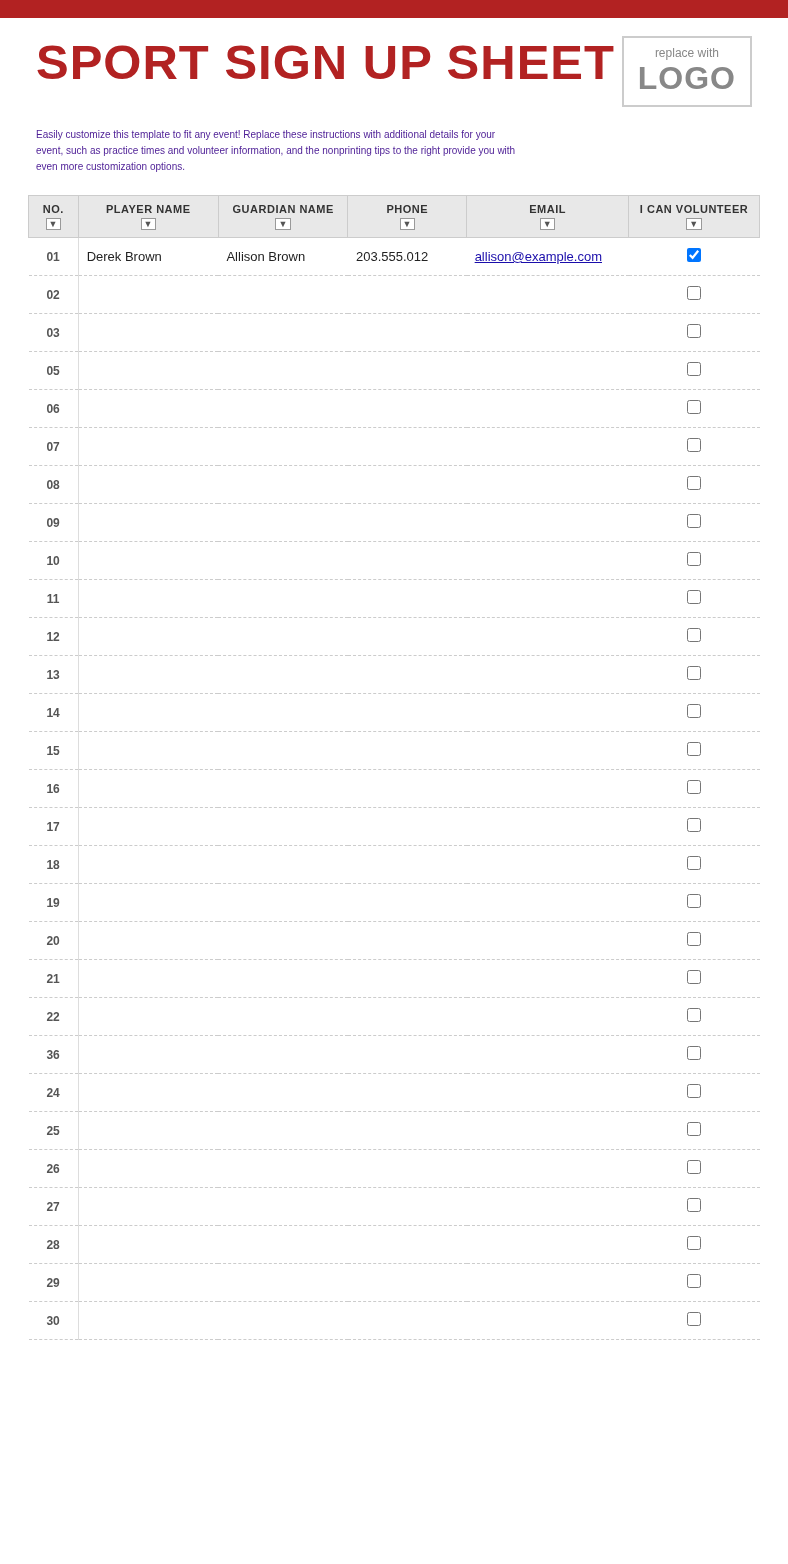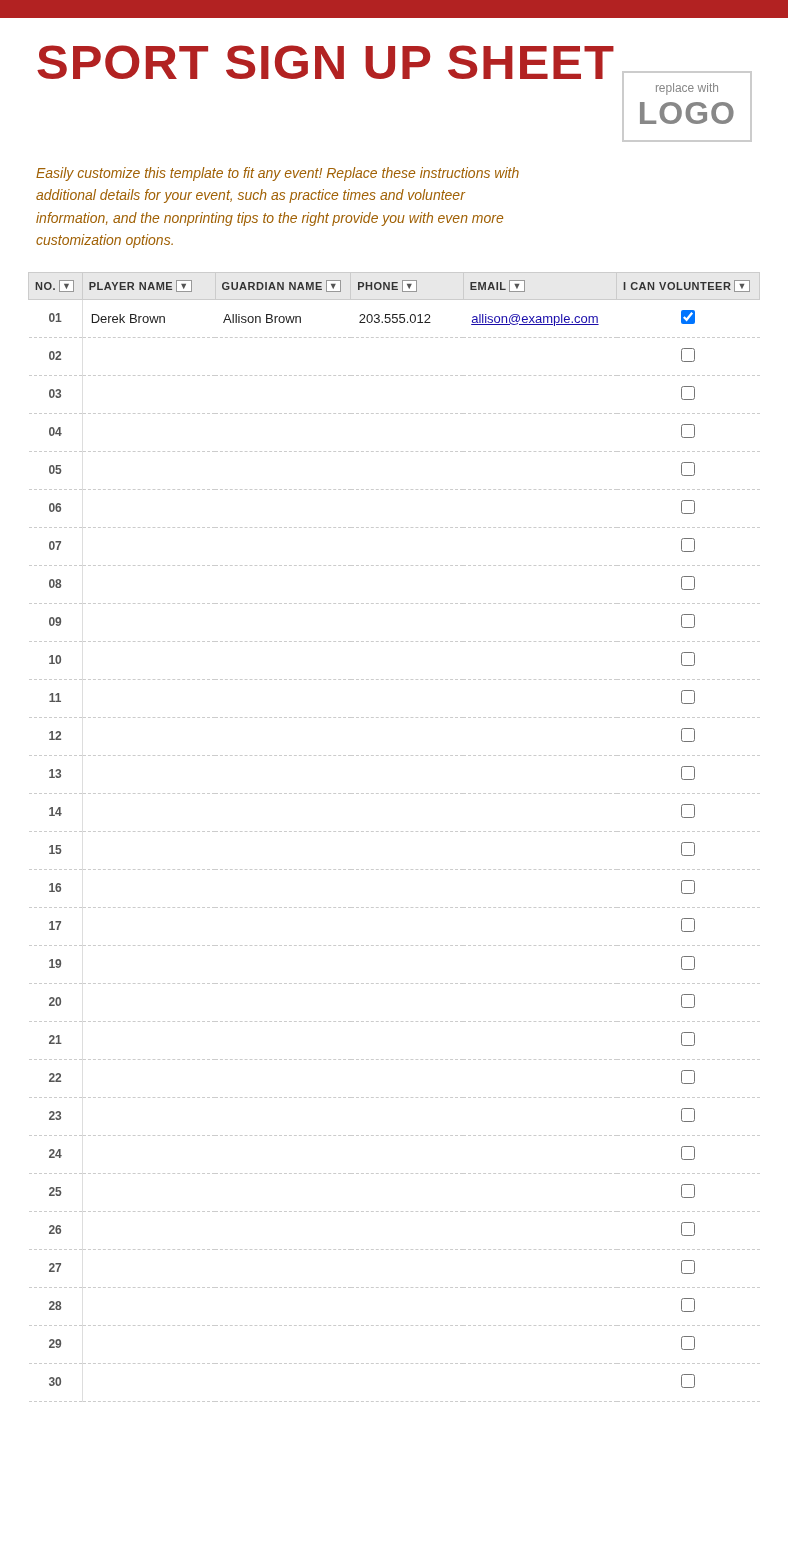--- a/index.html
+++ b/index.html
@@ -31,39 +31,37 @@
     .logo-box {
       border: 2px solid #ccc;
       padding: 8px 14px;
       text-align: center;
       min-width: 120px;
       min-height: 70px;
       display: flex;
       flex-direction: column;
       align-items: center;
       justify-content: center;
-      margin-top: 35px;
     }
     .logo-replace {
       font-size: 12px;
       color: #888;
     }
     .logo-text {
       font-size: 32px;
       font-weight: 700;
       color: #888;
       letter-spacing: 1px;
     }
     .description {
       padding: 10px 36px 20px 36px;
-      font-size: 14px;
-      color: #a16207;
+      font-size: 10px;
+      color: #4c1d95;
       line-height: 1.6;
       max-width: 560px;
-      font-style: italic;
     }
     .table-wrap {
       padding: 0 28px 30px 28px;
     }
     table {
       width: 100%;
       border-collapse: collapse;
       font-size: 12.5px;
     }
     thead tr th {
@@ -74,20 +72,21 @@
       text-transform: uppercase;
       letter-spacing: 0.5px;
       padding: 7px 6px;
       border: 1px solid #ccc;
       white-space: nowrap;
     }
     thead tr th .col-inner {
       display: flex;
       align-items: center;
       gap: 3px;
+      flex-direction: column;
     }
     .dropdown-arrow {
       font-size: 9px;
       color: #555;
       border: 1px solid #999;
       padding: 0 2px;
       background: #fff;
       cursor: pointer;
     }
     tbody tr td {
@@ -202,28 +201,20 @@
         </tr>
         <tr>
           <td class="num">03</td>
           <td></td>
           <td></td>
           <td></td>
           <td></td>
           <td class="volunteer-cell"><input type="checkbox" style=""></td>
         </tr>
         <tr>
-          <td class="num">04</td>
-          <td></td>
-          <td></td>
-          <td></td>
-          <td></td>
-          <td class="volunteer-cell"><input type="checkbox" style=""></td>
-        </tr>
-        <tr>
           <td class="num">05</td>
           <td></td>
           <td></td>
           <td></td>
           <td></td>
           <td class="volunteer-cell"><input type="checkbox" style=""></td>
         </tr>
         <tr>
           <td class="num">06</td>
           <td></td>
@@ -314,20 +305,28 @@
         </tr>
         <tr>
           <td class="num">17</td>
           <td></td>
           <td></td>
           <td></td>
           <td></td>
           <td class="volunteer-cell"><input type="checkbox" style=""></td>
         </tr>
         <tr>
+          <td class="num">18</td>
+          <td></td>
+          <td></td>
+          <td></td>
+          <td></td>
+          <td class="volunteer-cell"><input type="checkbox" style=""></td>
+        </tr>
+        <tr>
           <td class="num">19</td>
           <td></td>
           <td></td>
           <td></td>
           <td></td>
           <td class="volunteer-cell"><input type="checkbox" style=""></td>
         </tr>
         <tr>
           <td class="num">20</td>
           <td></td>
@@ -346,21 +345,21 @@
         </tr>
         <tr>
           <td class="num">22</td>
           <td></td>
           <td></td>
           <td></td>
           <td></td>
           <td class="volunteer-cell"><input type="checkbox" style=""></td>
         </tr>
         <tr>
-          <td class="num">23</td>
+          <td class="num">36</td>
           <td></td>
           <td></td>
           <td></td>
           <td></td>
           <td class="volunteer-cell"><input type="checkbox" style=""></td>
         </tr>
         <tr>
           <td class="num">24</td>
           <td></td>
           <td></td>

